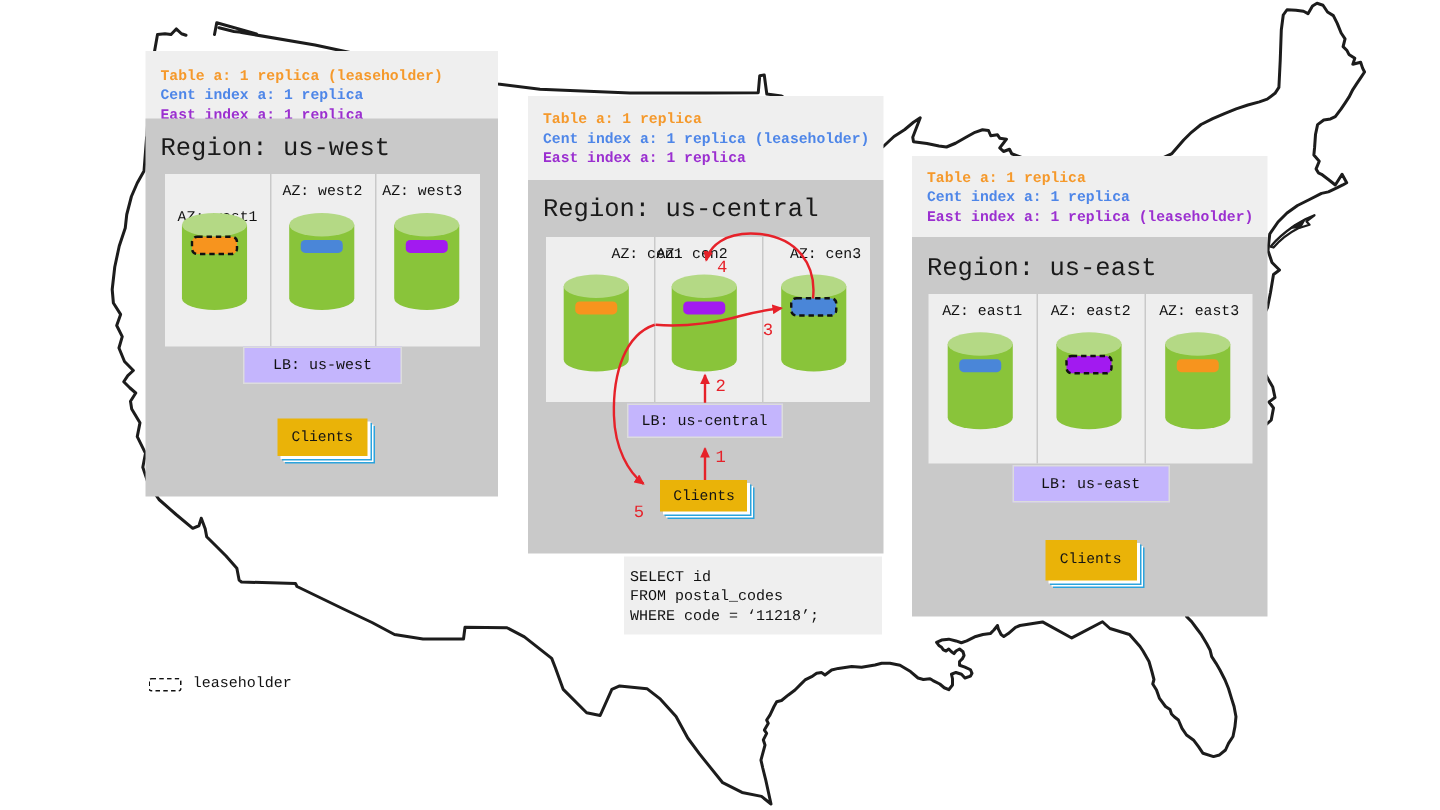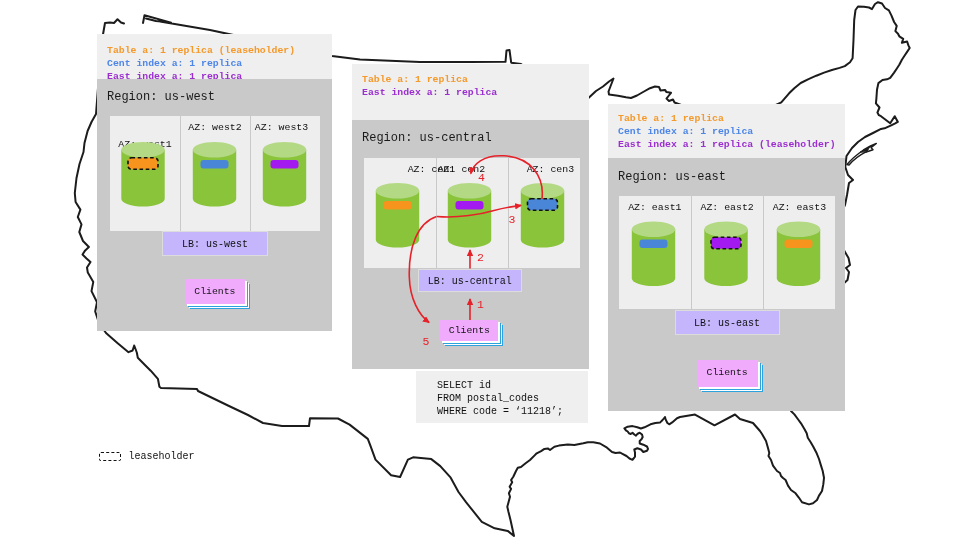--- a/index.html
+++ b/index.html
@@ -5,26 +5,26 @@
   html,body{margin:0;padding:0;}
   body{width:960px;height:540px;position:relative;overflow:hidden;background:#ffffff;
        font-family:"Liberation Mono", monospace;}
   .abs{position:absolute;}
   .ann{background:#efefef;font-size:9.8px;line-height:13.2px;font-weight:bold;}
   .ann div{white-space:pre;}
   .o{color:#f5992b;}
   .b{color:#4e86e8;}
   .p{color:#9b2fd0;}
   .regionbox{background:#c9c9c9;}
-  .rtitle{color:#1a1a1a;font-size:12px;white-space:pre;text-align:right;}
+  .rtitle{color:#1a1a1a;font-size:17px;white-space:pre;text-align:right;}
   .azbox{background:#eeeeee;}
   .azdiv{position:absolute;top:0;bottom:0;width:1px;background:#c9c9c9;}
   .azlab{position:absolute;font-size:9.9px;color:#111;text-align:center;white-space:pre;}
   .lb{background:#c4b5fd;font-size:10px;color:#111;text-align:center;border:1px solid #dcdcdc;box-sizing:border-box;}
-  .cli{background:#f0abfc;color:#141414;font-size:9.8px;text-align:center;
+  .cli{background:#eab308;color:#141414;font-size:9.8px;text-align:center;
        box-shadow:2px 2px 0 0 #ffffff,3px 3px 0 0 #2ca3dd,4px 4px 0 0 #ffffff,5px 5px 0 0 #2ca3dd;}
   .sql{background:#efefef;font-size:10px;line-height:12.8px;color:#111;white-space:pre;}
   .legbox{border:1.6px dashed #111;border-radius:2px;background:#fff;}
   .legtxt{font-size:10px;color:#111;white-space:pre;}
   svg{position:absolute;left:0;top:0;}
 </style>
 </head>
 <body>
 
 <svg id="map" width="960" height="540" viewBox="0 0 960 540">
@@ -104,34 +104,35 @@
   <div class="azdiv" style="left:140px;"></div>
   <div class="azlab" style="left:0;top:23px;width:70px;">AZ: west1</div>
   <div class="azlab" style="left:70px;top:6px;width:70px;">AZ: west2</div>
   <div class="azlab" style="left:140px;top:6px;width:63px;">AZ: west3</div>
 </div>
 <div class="abs lb" style="left:162px;top:230.5px;width:106px;height:25.3px;line-height:25.3px;">LB: us-west</div>
 <div class="abs cli" style="left:184.7px;top:278.9px;width:60.3px;height:25.2px;line-height:25.2px;">Clients</div>
 
 <div class="abs ann" style="left:352px;top:64px;width:237px;height:56px;padding:9px 0 0 10px;box-sizing:border-box;">
   <div class="o">Table a: 1 replica</div>
+  <div class="b">Cent index a: 1 replica (leaseholder)</div>
   <div class="p">East index a: 1 replica</div>
 </div>
 <div class="abs regionbox" style="left:352px;top:120px;width:237px;height:249px;"></div>
 <div class="abs rtitle" style="left:362px;top:130.5px;">Region: us-central</div>
 <div class="abs azbox" style="left:364.4px;top:158px;width:216px;height:110px;">
   <div class="azdiv" style="left:72px;"></div>
   <div class="azdiv" style="left:144px;"></div>
   <div class="azlab" style="left:0;top:6px;width:72px;margin-left:31px;">AZ: cen1</div>
   <div class="azlab" style="left:61px;top:6px;width:72px;">AZ: cen2</div>
   <div class="azlab" style="left:144px;top:6px;width:84px;">AZ: cen3</div>
 </div>
 <div class="abs lb" style="left:417.7px;top:268.7px;width:104px;height:23.4px;line-height:23.4px;">LB: us-central</div>
 <div class="abs cli" style="left:440.2px;top:319.8px;width:58.3px;height:21.3px;line-height:21.3px;">Clients</div>
-<div class="abs sql" style="left:416px;top:371px;width:172px;height:52px;padding:9px 0 0 21px;box-sizing:border-box;">SELECT id
+<div class="abs sql" style="left:416px;top:371px;width:172px;height:52px;padding:9px 0 0 4px;box-sizing:border-box;">SELECT id
 FROM postal_codes
 WHERE code = ‘11218’;</div>
 
 <div class="abs ann" style="left:608px;top:104px;width:237px;height:54px;padding:8px 0 0 10px;box-sizing:border-box;">
   <div class="o">Table a: 1 replica</div>
   <div class="b">Cent index a: 1 replica</div>
   <div class="p">East index a: 1 replica (leaseholder)</div>
 </div>
 <div class="abs regionbox" style="left:608px;top:158px;width:237px;height:253px;"></div>
 <div class="abs rtitle" style="left:618px;top:169.5px;">Region: us-east</div>

